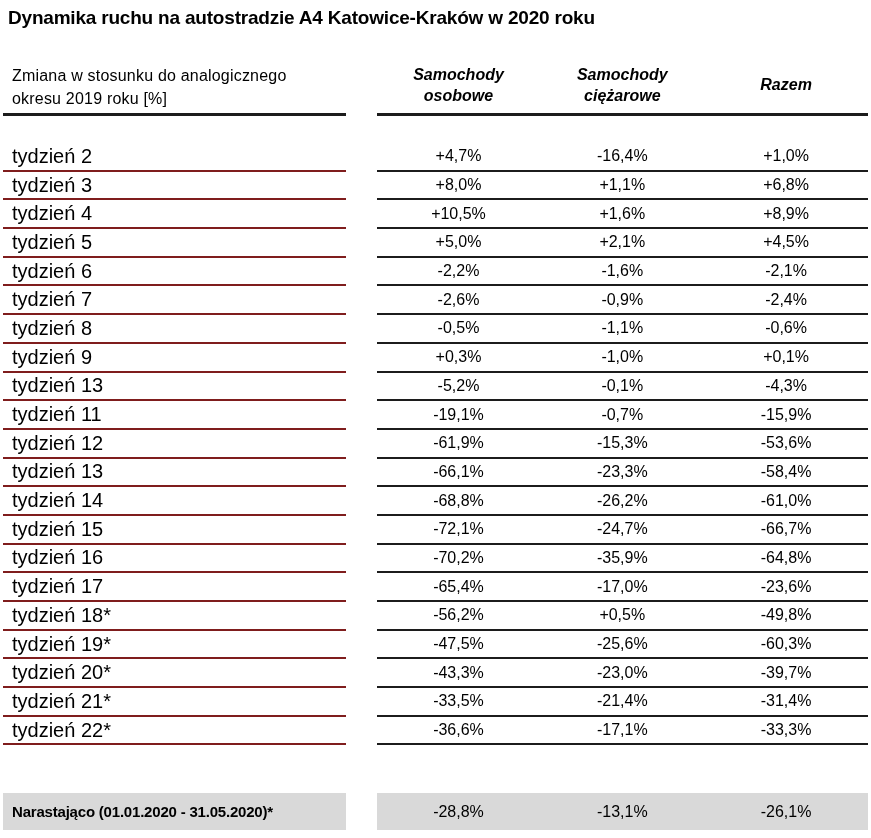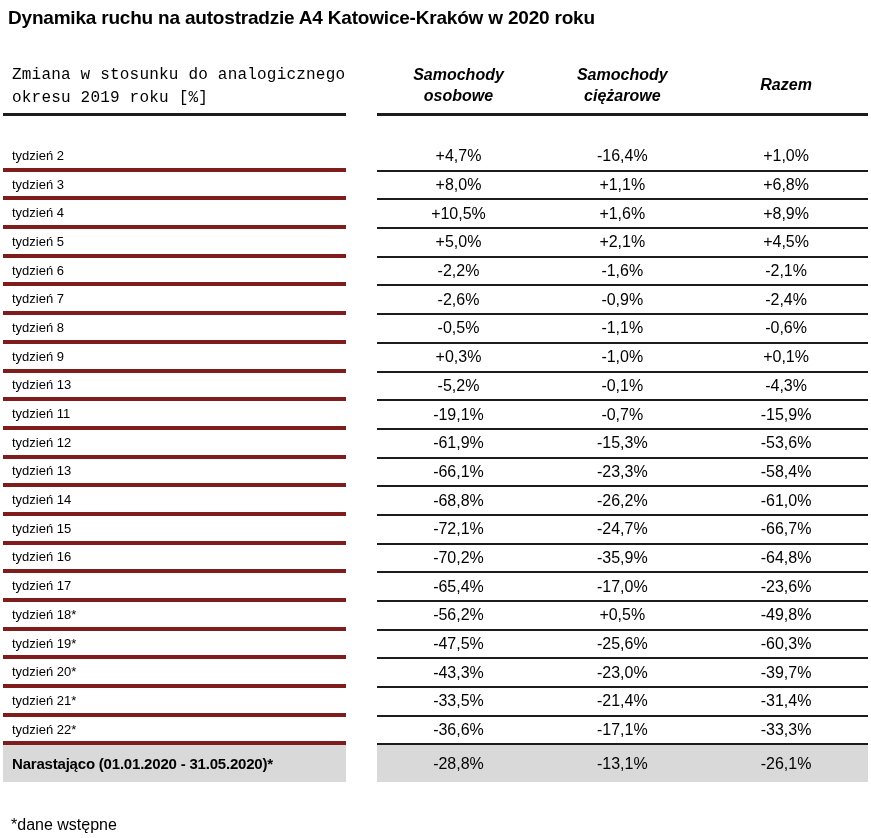--- a/index.html
+++ b/index.html
@@ -11,50 +11,51 @@
   }
   .title{
     font-size:19px; font-weight:bold; letter-spacing:-0.2px;
     padding:6px 7px 0 8px; line-height:24px;
   }
   .table{ margin:32px 3px 0 3px; }
   .thead{ display:flex; height:54px; }
   .th-left{
     width:343px; border-bottom:3px solid #1c1c1c;
     font-size:16px; line-height:23px; letter-spacing:0.2px;
-    white-space:pre-line; padding-left:9px; padding-top:2px;font-family:Liberation Mono, monospace;
+    white-space:pre-line; padding-left:9px; padding-top:2px;
   }
   .tgap{ width:31px; flex:0 0 31px; }
   .th-right{
     width:492px; border-bottom:3px solid #1c1c1c; display:flex;font-style:italic;
   }
   .th-col{
     flex:1; display:flex; flex-direction:column; justify-content:center;
     text-align:center; font-weight:bold; font-size:16px; line-height:21px;
     white-space:pre-line; padding-bottom:6px;
   }
   .spacer{ height:27px; }
   .trow{ display:flex; }
   .tlabel{
-    width:343px; height:28.7px; border-bottom:4px solid #7f1d1d;
+    width:343px; height:28.7px; border-bottom:2px solid #7f1d1d;
     display:flex; align-items:center; padding-left:9px;
-    font-size:13px;
+    font-size:20px;
   }
   .tvals{
     width:492px; height:28.7px; border-bottom:2px solid #1c1c1c;
     display:flex;
   }
   .tval{
     flex:1; display:flex; align-items:center; justify-content:center;
     font-size:16px;
   }
   .trow.summary .tlabel,
   .trow.summary .tvals{
     height:36.5px; border-bottom:none;
     background:var(--summary-bg,#d9d9d9);
+    margin-top:48px;
   }
   .trow.summary .tlabel{
     font-weight:bold; font-size:15px; letter-spacing:-0.2px;
   }
   .trow.summary .tval{ font-weight:normal; }
   .footnote{
     margin:34px 4px 0 11px; font-size:16px;
   }
 </style>
 </head>

